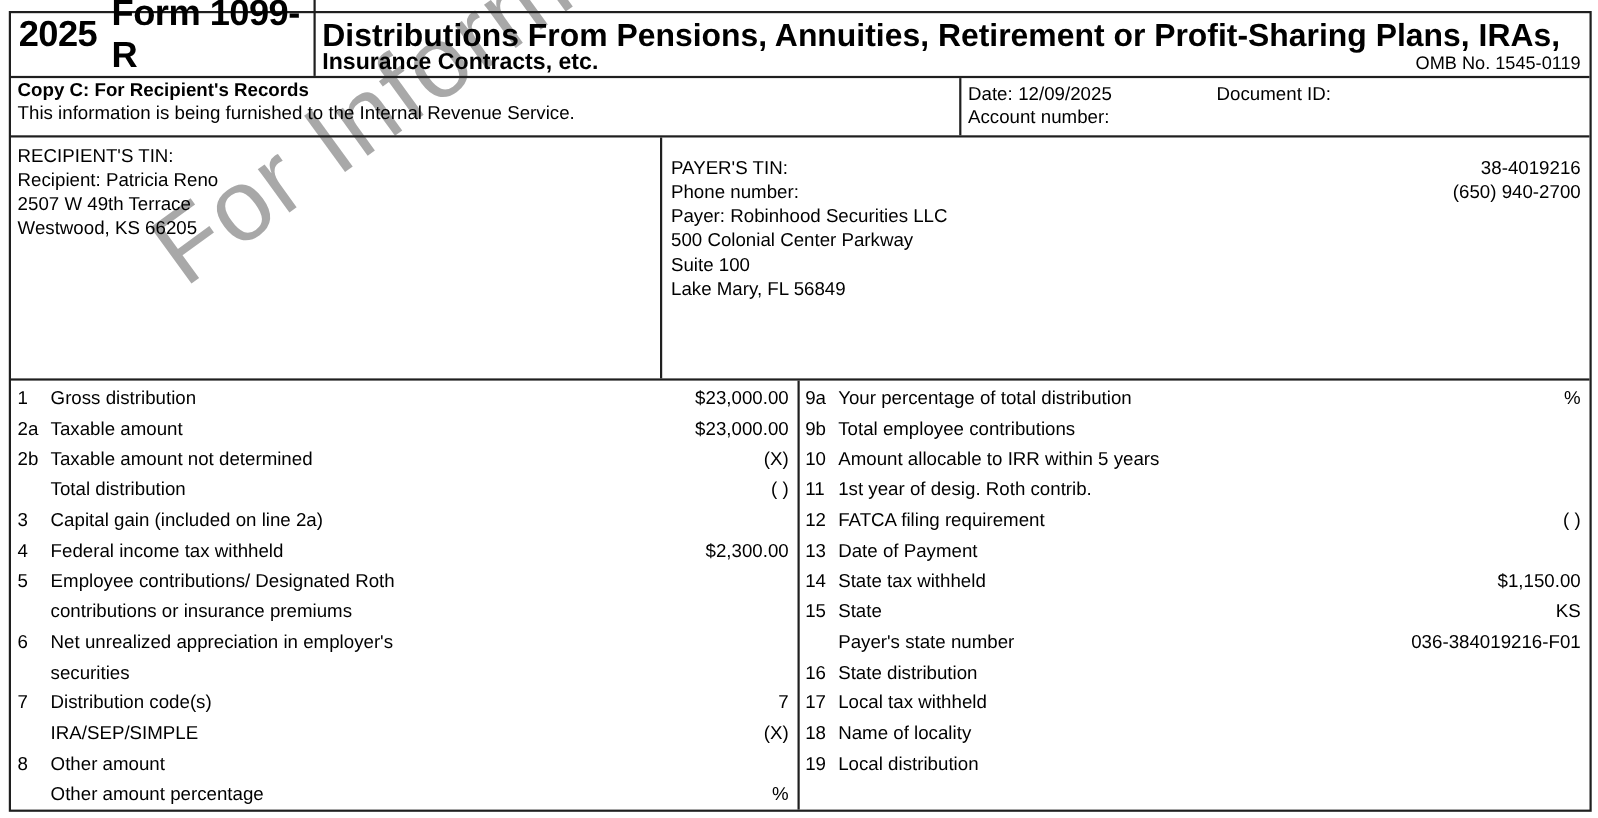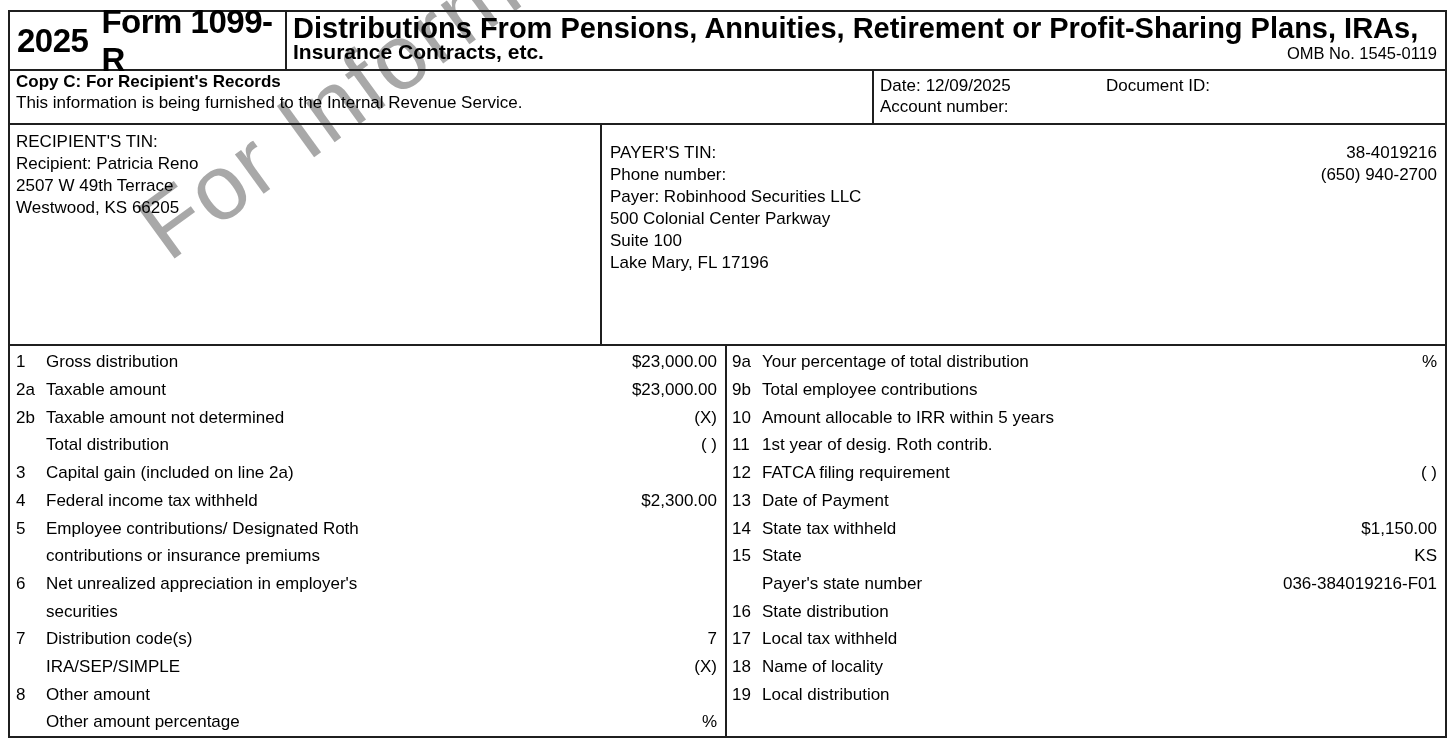--- a/index.html
+++ b/index.html
@@ -38,21 +38,21 @@
     flex-direction: column;
     z-index: 1;
     background: transparent;
   }
   .row { display: flex; box-sizing: border-box; border-bottom: 2px solid #1f1f1f; }
   .row:last-child { border-bottom: none; }
   .cell { box-sizing: border-box; }
   .cell.left { border-right: 2px solid #1f1f1f; }
 
   
-  .header-row { height: 59px; }
+  .header-row { height: 59px; align-items: flex-end; }
   .title-left {
     width: 277px;
     display: flex;
     align-items: center;
     gap: 13px;
     padding-left: 7px;
     font-size: 33px;
     font-weight: bold;
     letter-spacing: -0.5px;
   }
@@ -135,21 +135,21 @@
           <span>PAYER'S TIN:</span>
           <span>38-4019216</span>
         </div>
         <div class="kv">
           <span>Phone number:</span>
           <span>(650) 940-2700</span>
         </div>
         <div>Payer: Robinhood Securities LLC</div>
         <div>500 Colonial Center Parkway</div>
         <div>Suite 100</div>
-        <div>Lake Mary, FL 17196</div>
+        <div>Lake Mary, FL 56849</div>
       </div>
     </div>
 
     <div class="row boxes-row">
       <div class="cell left boxes-left">
   <div class="box-line">
     <span class="box-num">1</span>
     <span class="box-label">Gross distribution</span>
     <span class="box-value">$23,000.00</span>
   </div>

